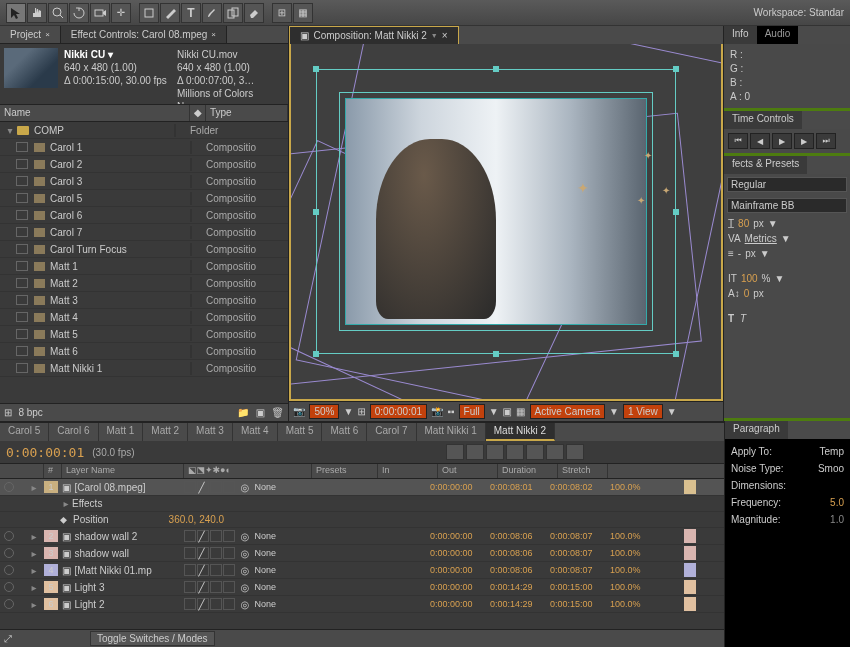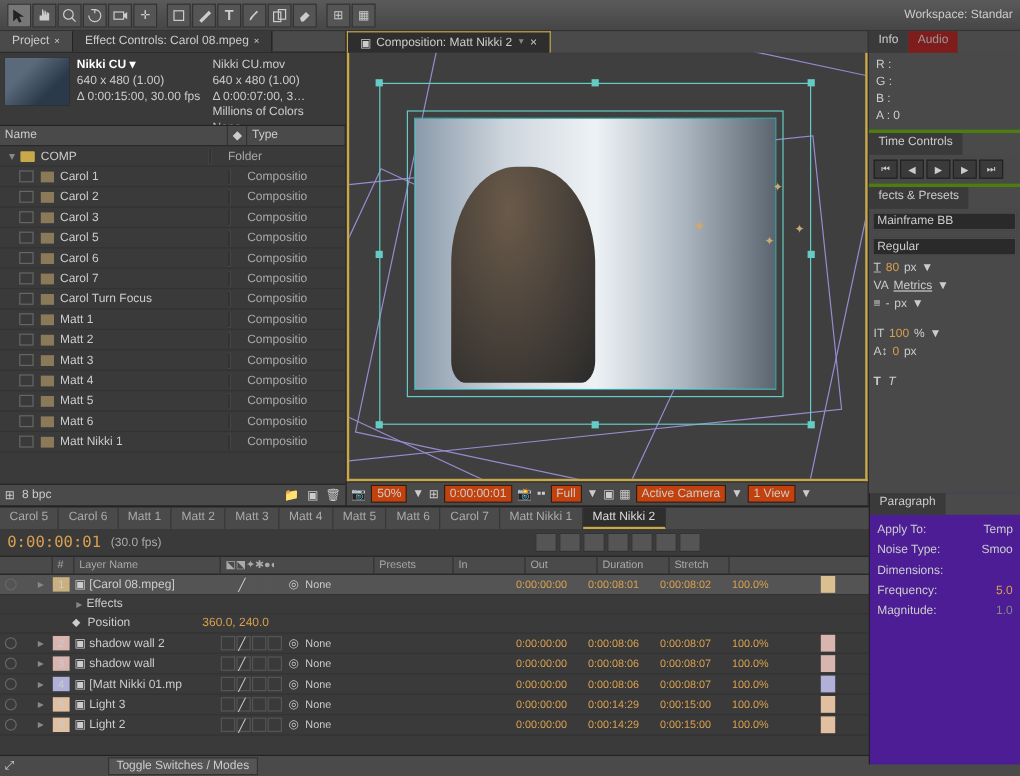--- a/index.html
+++ b/index.html
@@ -52,21 +52,21 @@
 .guides::after{content:"";position:absolute;inset:22px;border:1px solid #64ccc4}
 .wire{position:absolute;border:1px solid #9a8ad0;pointer-events:none}
 .handle{position:absolute;width:6px;height:6px;background:#64ccc4;transform:translate(-50%,-50%)}
 .spark{position:absolute;width:28px;height:28px;color:#c9a874;transform:translate(-50%,-50%)}
 .viewer-bar{height:20px;background:#4a4a4a;display:flex;align-items:center;gap:4px;padding:0 4px;border-top:1px solid #222}
 .vb-item{font-size:10px;padding:1px 4px;background:#c2410c;border:1px solid #222}
 .right-col{width:126px;background:#494949;display:flex;flex-direction:column}
 .r-panel{border-bottom:3px solid #4d7c0f}
 .r-tabs{height:18px;display:flex;background:#4a4a4a}
 .r-tab{padding:2px 8px;background:#3a3a3a;font-size:10px;cursor:pointer}
-.r-tab.inactive{background:#7f1d1d;color:#999}
+.r-tab.inactive{background:#000000;color:#999}
 .r-body{padding:4px 6px;font-size:10px;line-height:14px;color:#ccc}
 .tc-btns{display:flex;gap:2px;padding:4px}
 .tc-btn{width:20px;height:16px;background:#3a3a3a;border:1px solid #222;display:flex;align-items:center;justify-content:center;font-size:8px}
 .preset-row{display:flex;align-items:center;gap:4px;padding:2px 4px;font-size:10px}
 .orange{color:#d8a050}
 .timeline{height:226px;background:#3a3a3a;display:flex;flex-direction:column;border-top:2px solid #222}
 .tl-tabs{height:18px;display:flex;background:#4a4a4a;overflow:hidden}
 .tl-tab{padding:2px 8px;background:#4a4a4a;border-right:1px solid #333;font-size:10px;color:#aaa;white-space:nowrap;cursor:pointer}
 .tl-tab.active{background:#2e2e2e;color:#ddd;border-bottom:2px solid #c9a84a}
 .tl-header{height:22px;display:flex;align-items:center;padding:0 6px;gap:8px;background:#3a3a3a}
@@ -85,21 +85,21 @@
 .num-badge{width:14px;height:12px;display:flex;align-items:center;justify-content:center;font-size:9px;margin:0 4px}
 .layer-name{flex:0 0 110px}
 .sw{width:56px;display:flex;gap:1px}
 .sw-cell{width:12px;height:12px;border:1px solid #555}
 .parent{width:60px;font-size:9px}
 .times{display:flex;gap:0}
 .times>span{width:60px;color:#d8a050;font-size:9px}
 .bars{width:40px;display:flex;justify-content:center}
 .bar{width:12px;height:14px}
 .sub-row{height:16px;display:flex;align-items:center;padding-left:60px;font-size:10px;background:#3a3a3a;border-bottom:1px solid #333}
-.para-panel{position:absolute;right:0;top:411px;width:126px;height:226px;background:#4c1d95;border-left:1px solid #222}
+.para-panel{position:absolute;right:0;top:421px;width:126px;height:226px;background:#000000;border-left:1px solid #222}
 .para-body{padding:4px 6px;font-size:10px;line-height:17px}
 .para-row{display:flex;justify-content:space-between}
 input.txt{background:#2a2a2a;border:1px solid #555;color:#ccc;font-size:10px;padding:1px 3px;width:70px}
 </style>
 </head>
 <body>
 
 <div class="toolbar">
   <div class="tool-group">
     <div class="tool-btn active">
@@ -435,22 +435,22 @@
         <div class="tc-btn">◀</div>
         <div class="tc-btn">▶</div>
         <div class="tc-btn">▶</div>
         <div class="tc-btn">⏭</div>
       </div>
     </div>
     <div class="r-panel" style="flex:1">
       <div class="r-tabs">
           <div class="r-tab">fects &amp; Presets</div>
         </div>
+      <div style="padding:3px"><input class="txt" style="width: 100%;" value="Regular"></div>
       <div style="padding:3px"><input class="txt" style="width: 100%;" value="Mainframe BB"></div>
-      <div style="padding:3px"><input class="txt" style="width: 100%;" value="Regular"></div>
       <div class="preset-row">
           <span>T̲</span>
           <span class="orange">80</span>
           <span>px</span>
           <span class="dd">▼</span>
         </div>
       <div class="preset-row">
           <span>VA</span>
           <span style="text-decoration:underline">Metrics</span>
           <span class="dd">▼</span>

